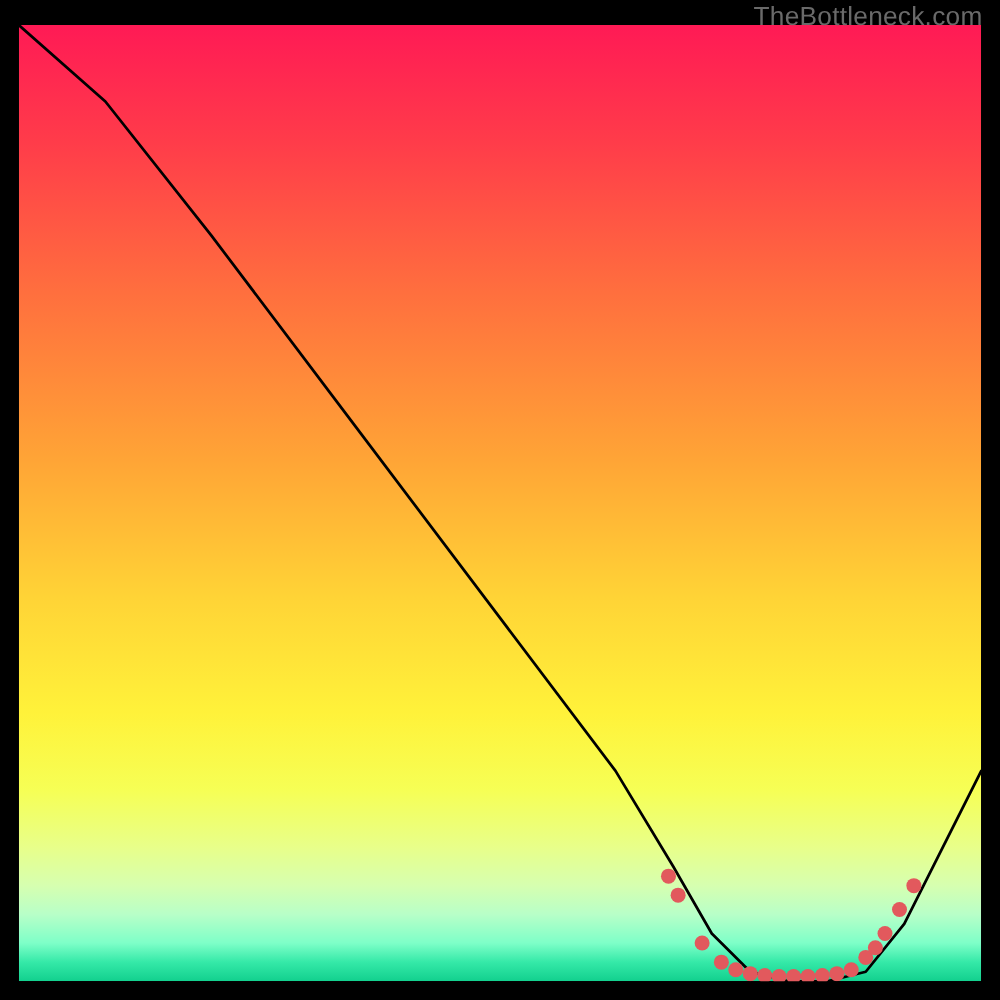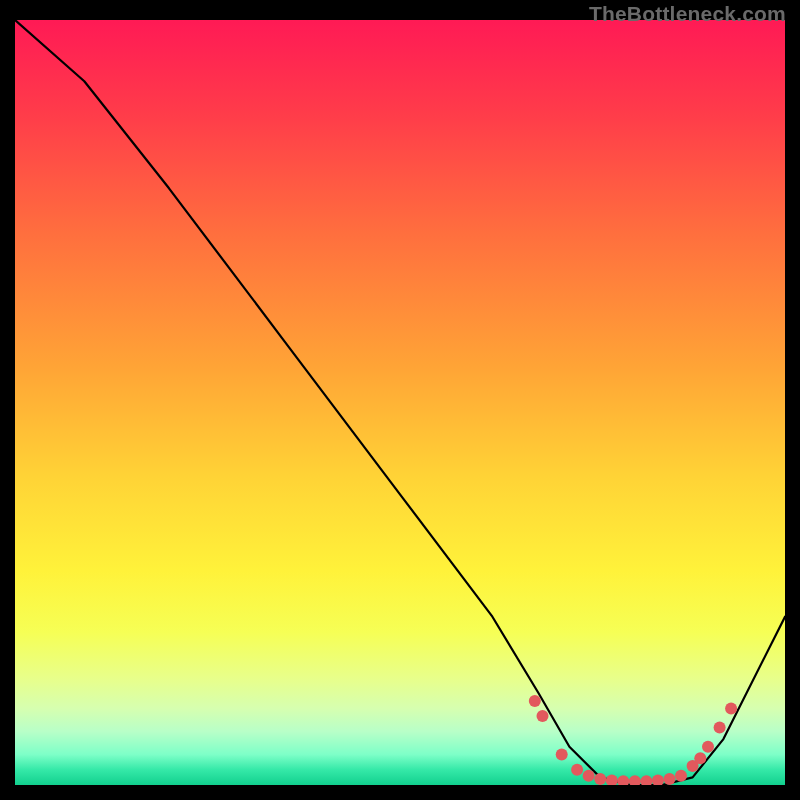--- a/index.html
+++ b/index.html
@@ -26,21 +26,21 @@
     top: 0;
     width: 100%;
     height: 100%;
   }
   .watermark {
     position: absolute;
     top: 2px;
     right: 14px;
     color: #6a6a6a;
     font-size: 21px;
-    font-weight: bold;
+    font-weight: normal;
     letter-spacing: 0.2px;
   }
   svg.curve {
     position: absolute;
     left: 0;
     top: 0;
     width: 100%;
     height: 100%;
     overflow: visible;
   }

